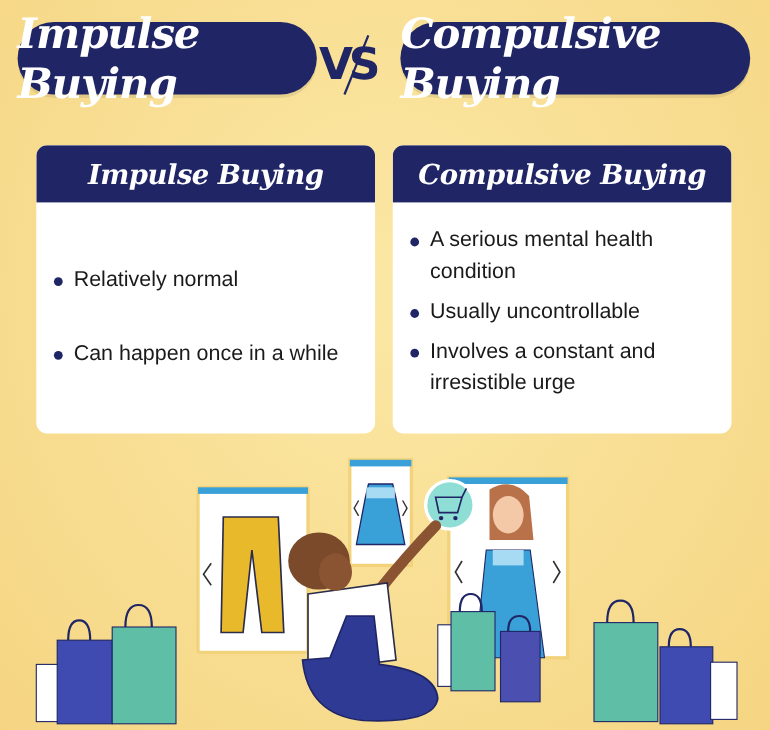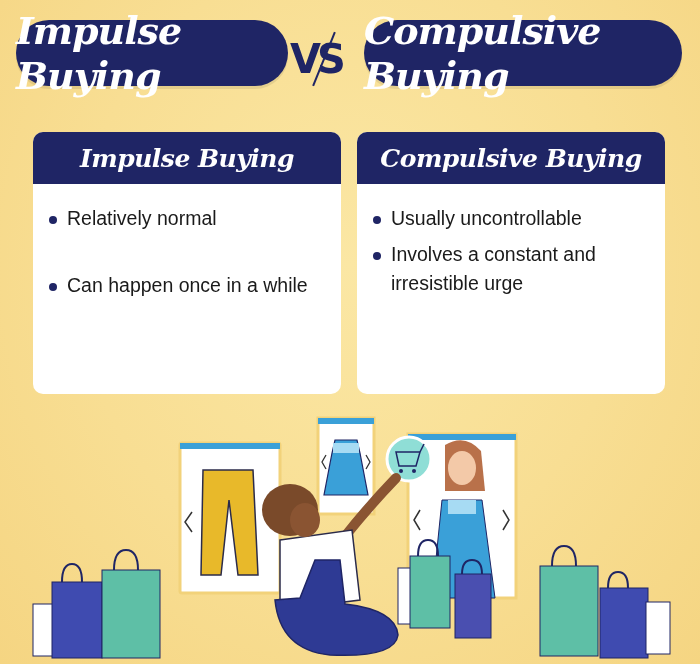--- a/index.html
+++ b/index.html
@@ -31,21 +31,21 @@
   #card-left { left: 33px; width: 308px; }
   #card-right { left: 357px; width: 308px; }
   .card-head {
     height: 52px; background: #1f2565; color: #fff;
     display: flex; align-items: center; justify-content: center;
     font-family: "DejaVu Serif", serif; font-style: italic; font-weight: bold; font-size: 25px; letter-spacing: -0.5px;
   }
   .card ul { list-style: none; margin: 0; padding: 20px 10px 0 14px; }
   .card li { position: relative; padding-left: 20px; font-size: 19.5px; line-height: 29px; color: #1a1a1a; }
   .card li::before { content: ""; position: absolute; left: 2px; top: 12px; width: 8px; height: 8px; border-radius: 50%; background: #1f2565; }
-  #card-left li:nth-child(1) { margin-bottom: 38px; }
+  #card-left li:nth-child(1) { margin-bottom: 38px; margin-top: 36px; }
   #card-left li:nth-child(2) { margin-bottom: 20px; }
   #card-right li { margin-bottom: 7px; }
   .illus { position: absolute; left: 0; top: 400px; width: 700px; height: 264px; }
 </style>
 </head>
 <body>
 
 <div class="title-pill" id="pill-left">
   <span>Impulse Buying</span>
 </div>
@@ -61,20 +61,21 @@
   <div class="card-head">Impulse Buying</div>
   <ul>
     <li>Relatively normal</li>
     <li>Can happen once in a while</li>
   </ul>
 </div>
 
 <div class="card" id="card-right">
   <div class="card-head">Compulsive Buying</div>
   <ul>
+    <li>A serious mental health condition</li>
     <li>Usually uncontrollable</li>
     <li>Involves a constant and irresistible urge</li>
   </ul>
 </div>
 
 <svg class="illus" viewBox="0 400 700 264">
 
   <g>
     <rect x="180" y="443" width="100" height="150" fill="#fff" stroke="#f2d27a" stroke-width="3" rx="2"></rect>
     <rect x="180" y="443" width="100" height="6" fill="#3aa0d8"></rect>

